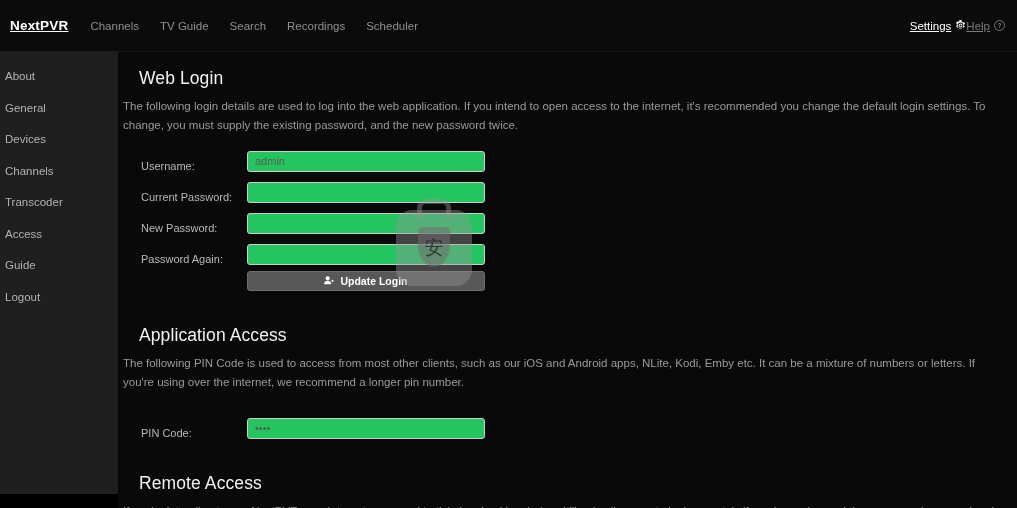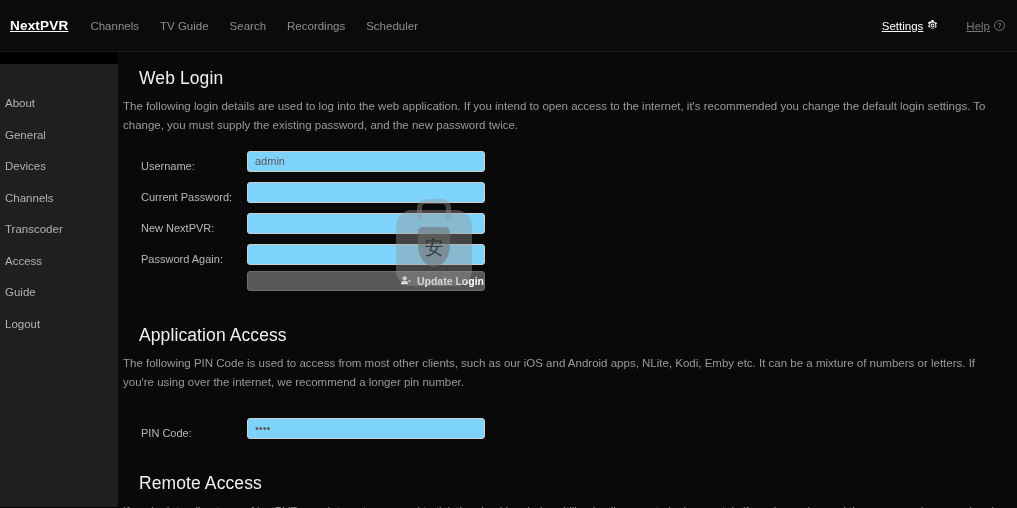--- a/index.html
+++ b/index.html
@@ -31,39 +31,39 @@
   }
   .nav-links { display: flex; align-items: center; gap: 21px; }
   .nav-link {
     color: #8f8f8f;
     font-size: 11.5px;
     text-decoration: none;
     white-space: nowrap;
   }
   .nav-right {
     margin-left: auto;
-    display: flex; align-items: center; gap: 28px;
+    display: flex; align-items: center; gap: 0;
     margin-right: 12px;
   }
   .nav-right-item {
     display: flex; align-items: center; gap: 4px;
     font-size: 11.5px;
     white-space: nowrap;
   }
   .nav-right-item.active { color: #ffffff; }
   .nav-right-item.dim { color: #7a7a7a; text-align: right; }
   .ico { display: inline-block; line-height: 1; }
   .ico svg { display: block; }
 
   
   .sidebar {
-    position: absolute; top: 64px; left: 0;
+    position: absolute; top: 51px; left: 0;
     width: 118px; height: 443px;
     background: #1f1f1f;
-    padding-top: 26px;
+    padding-top: 12px;
   }
   .side-item {
     display: block;
     color: #b2b2b2;
     font-size: 11.5px;
     padding: 7px 0 7px 5px;
     margin-bottom: 5.5px;
     text-decoration: none;
     white-space: nowrap;
   }
@@ -94,41 +94,41 @@
   .form-row { display: flex; align-items: flex-end; height: 25px; margin-bottom: 6px; }
   .form-label {
     color: #b8b8b8;
     font-size: 11px;
     width: 124px;
     padding-left: 18px;
     white-space: nowrap;
   }
   .form-input {
     width: 238px; height: 21px;
-    background: #7dd3fc;
+    background: #22c55e;
     border: 1px solid #cfcfcf;
     border-radius: 3px;
     font-family: "Liberation Sans", sans-serif;
     font-size: 11px;
     color: #5a5a5a;
     padding: 0 7px;
     outline: none;
   }
   .btn-row { display: flex; margin-top: 5px; }
   .btn-spacer { width: 124px; padding-left: 18px; }
   .btn-update {
     width: 238px; height: 20px;
     background: #585858;
     border: 1px solid #6d6d6d;
     border-radius: 3px;
     color: #ffffff;
     font-family: "Liberation Sans", sans-serif;
     font-size: 10.5px;
     font-weight: bold;
-    display: flex; align-items: center; justify-content: flex-end; gap: 5px;
+    display: flex; align-items: center; justify-content: center; gap: 5px;
     cursor: pointer;
   }
 
   .sec-gap-1 { height: 34px; }
   .sec-gap-2 { height: 28px; }
   .pin-gap { height: 10px; }
 
   
   .watermark {
     position: absolute;
@@ -241,21 +241,21 @@
 
     <div class="form-row">
       <label class="form-label">Username:</label>
       <input class="form-input" type="text" value="admin" style="">
     </div>
     <div class="form-row">
       <label class="form-label">Current Password:</label>
       <input class="form-input" type="password" value="" style="">
     </div>
     <div class="form-row">
-      <label class="form-label">New NextPVR:</label>
+      <label class="form-label">New Password:</label>
       <input class="form-input" type="password" value="" style="">
     </div>
     <div class="form-row">
       <label class="form-label">Password Again:</label>
       <input class="form-input" type="password" value="" style="">
     </div>
 
     <div class="btn-row">
       <div class="btn-spacer"></div>
       <button class="btn-update">

